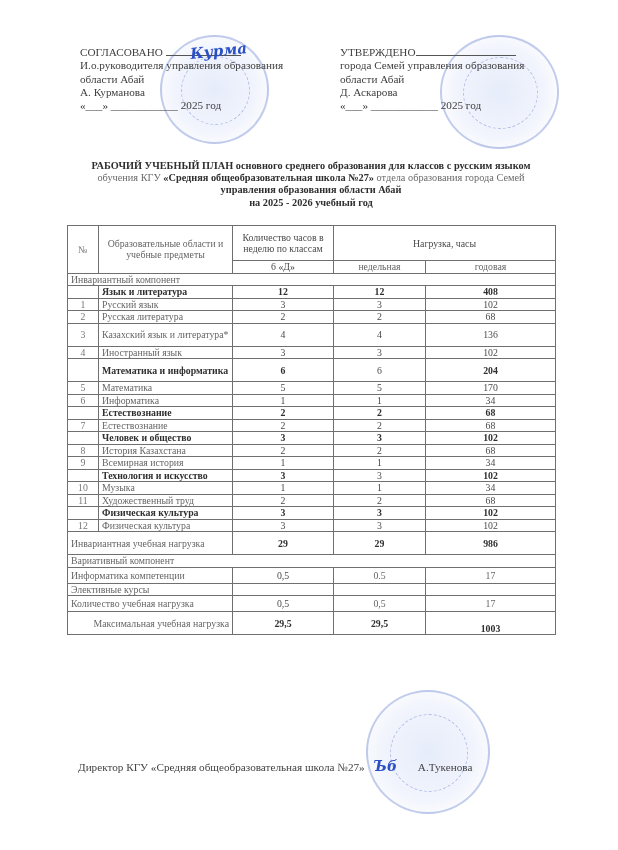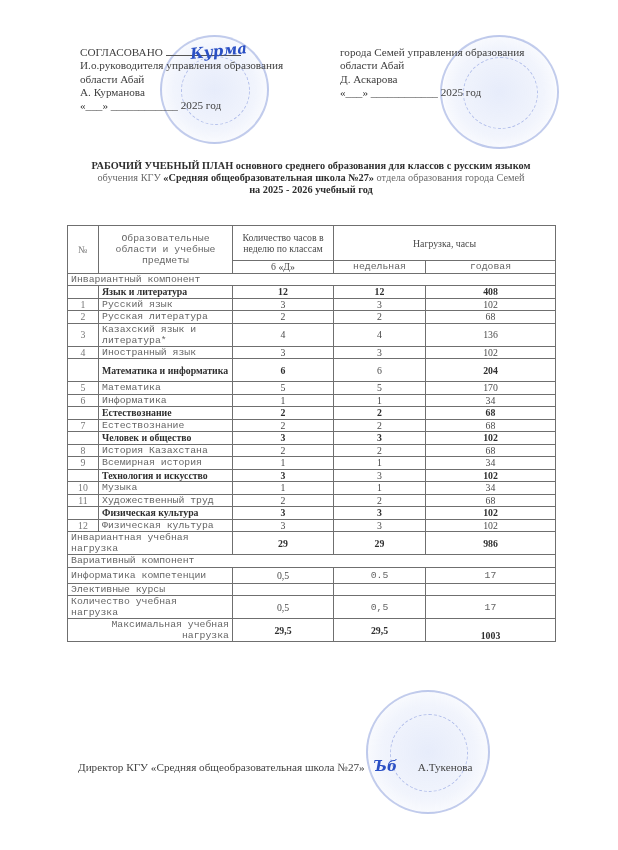--- a/index.html
+++ b/index.html
@@ -19,21 +19,21 @@
   table.plan {
     position: absolute; left: 67px; top: 225px; border-collapse: collapse;
     font-size: 9.8px; line-height: 11px; color: #4a4a4a; table-layout: fixed;
   }
   table.plan td {
     border: 1px solid #6f6f6f; padding: 0 3px; vertical-align: middle; height: 11.5px;
   }
   table.plan td.c { text-align: center; }
   table.plan td.n { text-align: center; color: #777; }
   table.plan .b { font-weight: bold; color: #2f2f2f; }
-  table.plan td.lt { color: #666; font-family: Liberation Mono, monospace; }
+  table.plan td.lt { color: #666; }
   .stamp {
     position: absolute; border-radius: 50%;
     border: 2px solid rgba(80,110,200,0.35);
     background: radial-gradient(circle, rgba(120,150,230,0.18) 0%, rgba(120,150,230,0.10) 55%, rgba(120,150,230,0.05) 70%, rgba(255,255,255,0) 72%);
   }
   .stamp::after {
     content: ""; position: absolute; left: 18%; top: 18%; width: 64%; height: 64%;
     border-radius: 50%; border: 1px dashed rgba(60,90,200,0.35);
   }
   .sig { position: absolute; color: #2a4fc4; font-style: italic; font-family: "DejaVu Serif", serif; font-weight: bold; }
@@ -50,29 +50,31 @@
 <div class="abs hdr-block" style="left:80px; top:46px;">
   <div><span>СОГЛАСОВАНО</span> <span class="underline" style="width:75px;"></span></div>
   <div>И.о.руководителя управления образования</div>
   <div>области Абай</div>
   <div>А. Курманова</div>
   <div><span>«___» </span><span>____________</span><span> 2025 год</span></div>
 </div>
 <div class="sig" style="left:190px; top:42px; font-size:15px; transform:rotate(-6deg);">Курма</div>
 
 <div class="abs hdr-block" style="left:340px; top:46px;">
+  <div><span>УТВЕРЖДЕНО</span><span class="underline" style="width:100px;"></span></div>
   <div>города Семей управления образования</div>
   <div>области Абай</div>
   <div>Д. Аскарова</div>
   <div><span>«___» </span><span>____________</span><span> 2025 год</span></div>
 </div>
 
 <div class="abs title">
   <div><b class="light">РАБОЧИЙ УЧЕБНЫЙ ПЛАН</b><b>  основного среднего образования для классов с русским языком</b></div>
   <div><span class="light">обучения  КГУ </span><b>«Средняя общеобразовательная  школа №27»</b><span class="light"> отдела образования   города Семей</span></div>
+  <div><b>управления образования  области Абай</b></div>
   <div><b>на 2025 - 2026 учебный год</b></div>
 </div>
 
 <table class="plan">
   <colgroup>
     <col style="width:31px">
       <col style="width:134px">
       <col style="width:101px">
       <col style="width:92px">
       <col style="width:130px">

